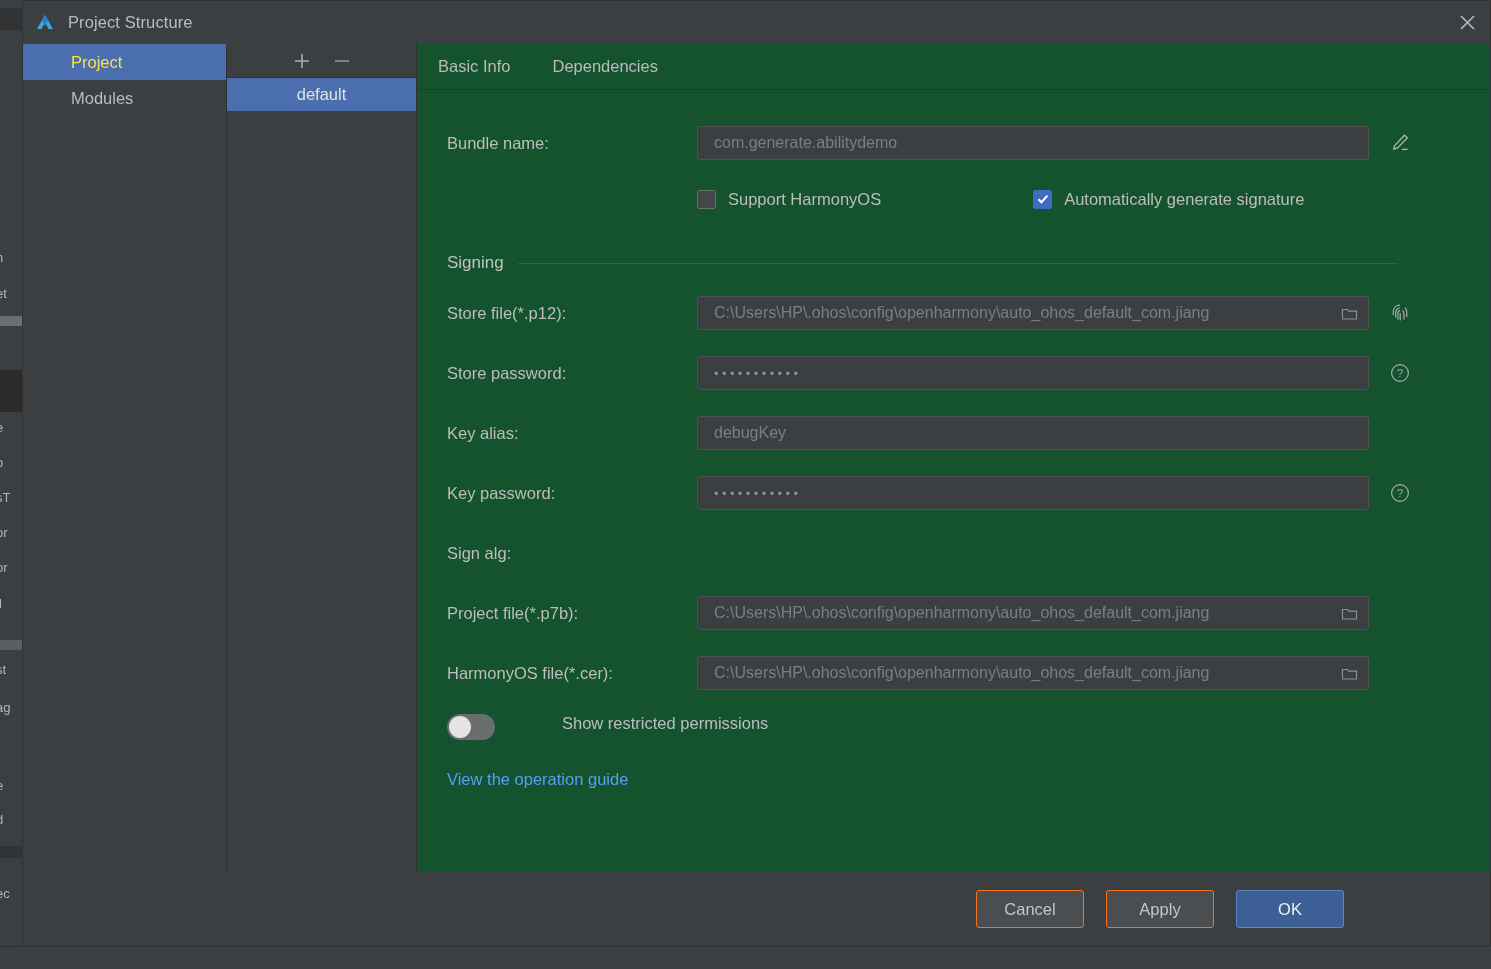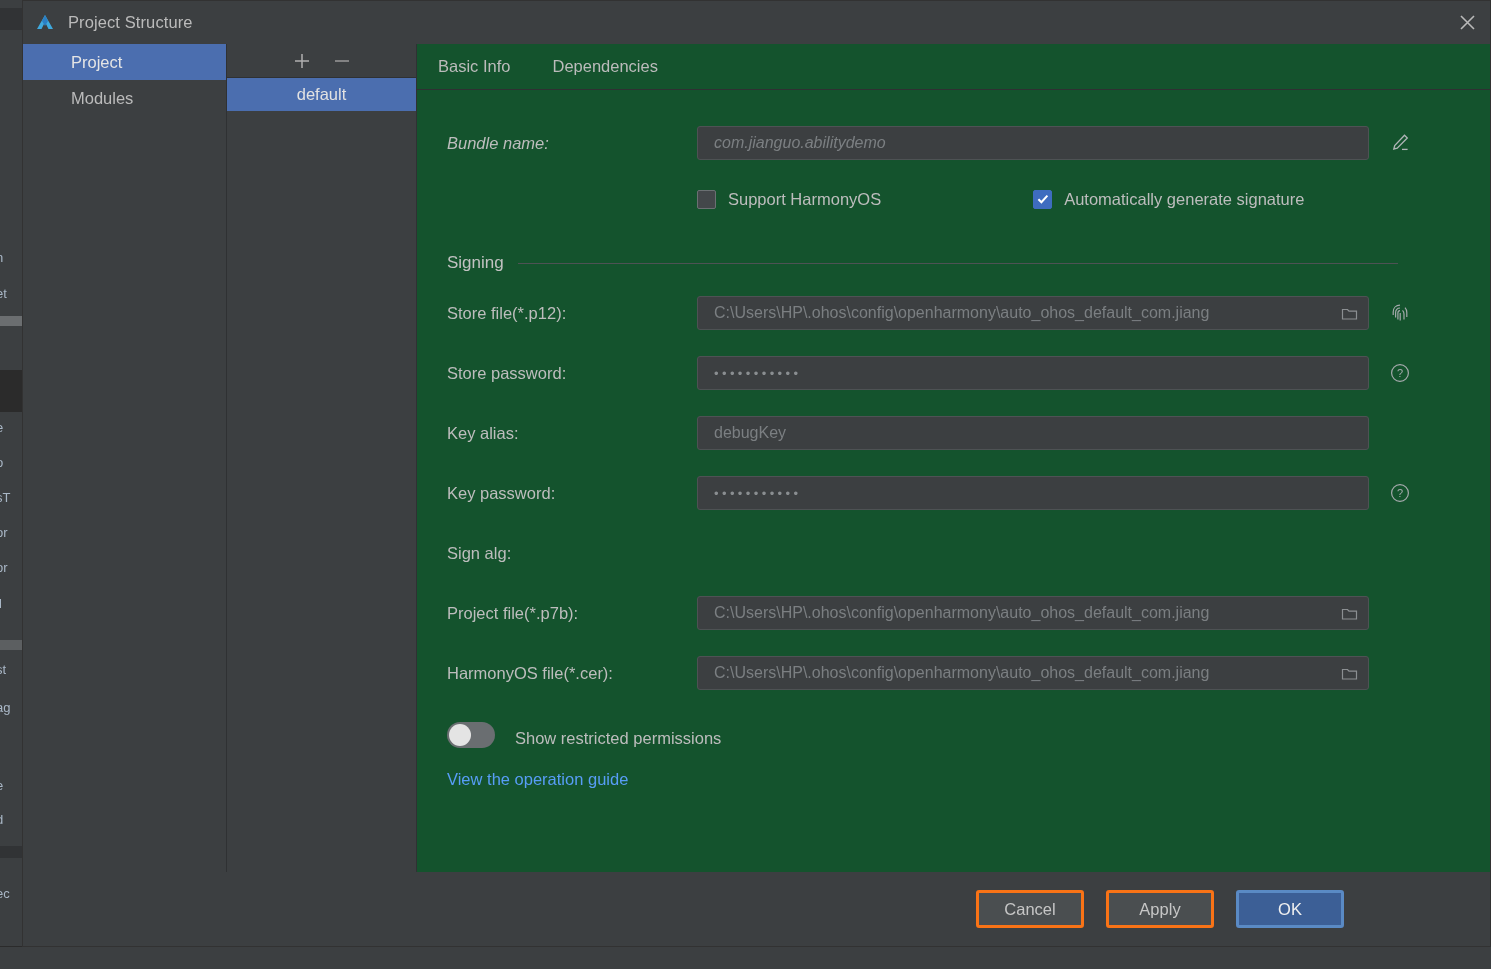--- a/index.html
+++ b/index.html
@@ -145,21 +145,21 @@
     height: 36px;
     line-height: 36px;
     color: #bbbbbb;
     font-size: 16.5px;
     padding-left: 48px;
     cursor: default;
     box-sizing: border-box;
   }
   .nav-item.selected {
     background: #4b6eaf;
-    color: #e5e5e5;
+    color: #fde047;
   }
 
   
   .configs {
     width: 190px;
     flex: 0 0 190px;
     background: #3c3f41;
     border-right: 1px solid #2f3133;
     box-sizing: border-box;
   }
@@ -345,23 +345,24 @@
   .section-rule {
     flex: 1 1 auto;
     height: 1px;
     background: #4e5254;
     margin-left: 14px;
   }
 
   
   .toggle-row {
     display: flex;
-    align-items: flex-end;
+    align-items: flex-start;
     margin-left: 30px;
     height: 34px;
+    gap: 47px;
   }
   .toggle {
     width: 48px; height: 26px;
     border-radius: 13px;
     background: #6a6e71;
     position: relative;
     cursor: default;
     flex: 0 0 48px;
   }
   .toggle .knob {
@@ -394,21 +395,21 @@
     align-items: center;
     justify-content: flex-end;
     padding-right: 146px;
     gap: 22px;
     box-sizing: border-box;
   }
   .btn {
     min-width: 108px;
     height: 38px;
     box-sizing: border-box;
-    border: 3px solid #f97316;
+    border: 1px solid #f97316;
     border-radius: 3px;
     background: #4a4e50;
     color: #c6c6c6;
     font-size: 16.5px;
     display: flex;
     align-items: center;
     justify-content: center;
     cursor: default;
     padding: 0 18px;
   }
@@ -521,24 +522,24 @@
         <div class="tab">
           <span>Basic Info</span>
         </div>
         <div class="tab">
           <span>Dependencies</span>
         </div>
       </div>
 
       <div class="form">
 
-        <div class="row" style="margin-top:36px;font-style:italic;">
+        <div class="row" style="margin-top:36px;">
           <span class="lbl">Bundle name:</span>
           <div class="field">
-            <span class="val">com.jianguo.abilitydemo</span>
+            <span class="val">com.generate.abilitydemo</span>
           </div>
           <span class="side-icon">
             <svg width="22" height="22" viewBox="0 0 22 22">
               <path d="M15.5 3.2 L18.3 6 L8.2 16.1 L4.8 17 L5.7 13.6 Z" fill="none" stroke="#b1b5b8" stroke-width="1.3"></path>
               <path d="M13 17.4 L18.6 17.4" stroke="#b1b5b8" stroke-width="1.3"></path>
             </svg>
           </span>
         </div>
 
         <div class="cb-row" style="margin-top:24px;">

